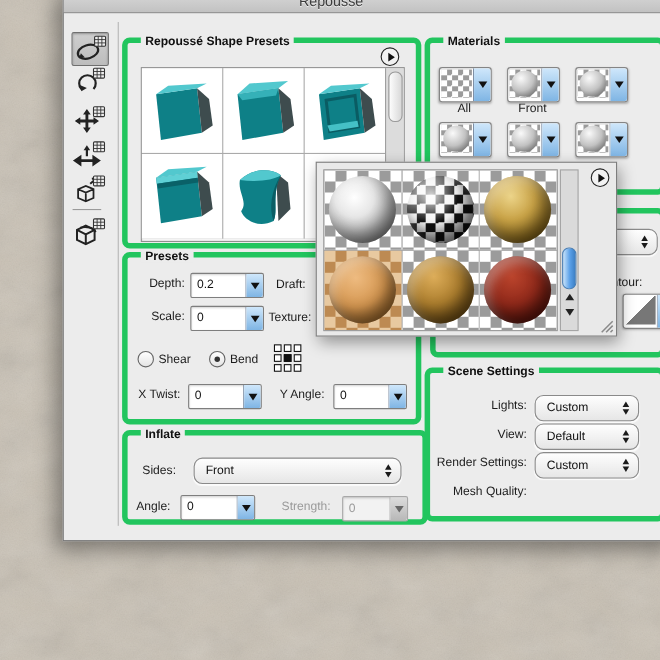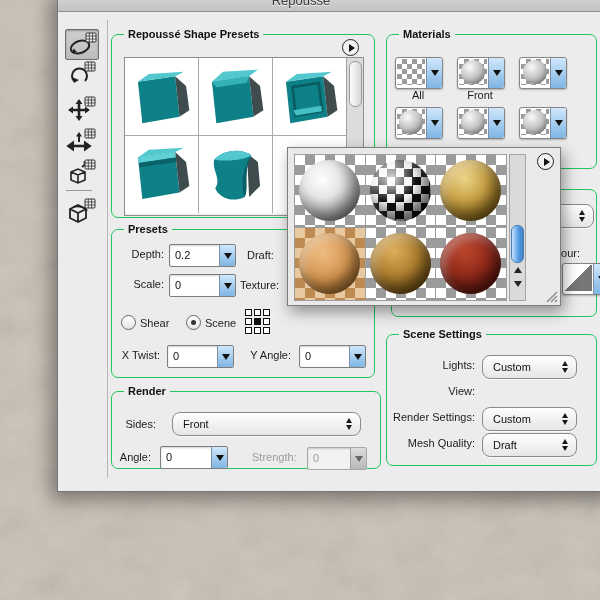--- a/index.html
+++ b/index.html
@@ -13,21 +13,21 @@
     background:linear-gradient(#dedede,#c2c2c2);border-bottom:1px solid #8e8e8e;}
   #title{position:absolute;left:168px;top:0;width:150px;height:23px;line-height:25px;
     text-align:center;font-size:13px;color:#3c3c3c;text-shadow:0 1px 0 rgba(255,255,255,.7);}
   .vsep{position:absolute;left:49px;top:32px;width:1px;height:458px;background:#b5b5b5;}
   
   .tool{position:absolute;left:7px;width:32px;height:29px;display:flex;align-items:center;justify-content:center;}
   .tool.selected{background:linear-gradient(#cfcfcf,#bdbdbd);border:1px solid #6f6f6f;border-radius:2px;
     box-shadow:inset 0 1px 2px rgba(0,0,0,.3);}
   .tooldiv{position:absolute;left:8px;top:202px;width:26px;height:1px;background:#9a9a9a;}
   
-  .group{position:absolute;border:1px solid #22c55e;border-radius:7px;}
+  .group{position:absolute;border:5px solid #22c55e;border-radius:7px;}
   .glabel{position:absolute;top:-7px;left:12px;background:var(--dialog-bg,#ececec);
     padding:0 4px;font-weight:bold;font-size:11px;color:#101010;white-space:nowrap;}
   .lbl{position:absolute;font-size:11px;color:#1c1c1c;white-space:nowrap;}
   .lbl.r{text-align:right;}
   .lbl.dim{color:#9a9a9a;}
   
   .combo{position:absolute;height:21px;background:#fff;border:1px solid #7e7e7e;border-radius:2px;
     box-shadow:inset 0 1px 2px rgba(0,0,0,.18);}
   .combo .val{position:absolute;left:5px;top:0;font-size:11px;line-height:21px;color:#111;}
   .combo .dd{position:absolute;right:0;top:0;bottom:0;width:15px;border-left:1px solid #7e8fa5;
@@ -322,21 +322,21 @@
     <div class="combo" style="left:57px;top:44px;width:65px">
       <span class="val">0</span>
       <span class="dd">
           <span class="tri-dn"></span>
         </span>
     </div>
     <div class="lbl" style="left:128px;top:49px">Texture:</div>
     <div class="radio" style="left:9px;top:85px"></div>
     <div class="lbl" style="left:28px;top:87px">Shear</div>
     <div class="radio on" style="left:74px;top:85px"></div>
-    <div class="lbl" style="left:93px;top:87px">Scene</div>
+    <div class="lbl" style="left:93px;top:87px">Bend</div>
     <div class="refgrid" style="left:133px;top:79px">
       <span></span>
         <span></span>
         <span></span>
         <span></span>
         <span class="c"></span>
         <span></span>
         <span></span>
         <span></span>
         <span></span>
@@ -351,21 +351,21 @@
     <div class="lbl r" style="left:133px;top:119px;width:46px">Y Angle:</div>
     <div class="combo" style="left:187px;top:115px;width:65px">
       <span class="val">0</span>
       <span class="dd">
           <span class="tri-dn"></span>
         </span>
     </div>
   </div>
 
   <div class="group" style="left:53px;top:403px;width:268px;height:76px">
-    <div class="glabel">Render</div>
+    <div class="glabel">Inflate</div>
     <div class="lbl r" style="left:8px;top:26px;width:36px">Sides:</div>
     <div class="popupmenu" style="left:60px;top:20px;width:187px">
       <span class="val">Front</span>
       <span class="stepper">
           <i class="st-up"></i>
           <i class="st-dn"></i>
         </span>
     </div>
     <div class="lbl r" style="left:3px;top:59px;width:36px">Angle:</div>
     <div class="combo" style="left:48px;top:54px;width:66px">
@@ -387,36 +387,36 @@
     <div class="glabel">Scene Settings</div>
     <div class="lbl r" style="left:0;top:24px;width:88px">Lights:</div>
     <div class="popupmenu" style="left:95px;top:20px;width:93px">
       <span class="val">Custom</span>
       <span class="stepper">
           <i class="st-up"></i>
           <i class="st-dn"></i>
         </span>
     </div>
     <div class="lbl r" style="left:0;top:50px;width:88px">View:</div>
+    <div class="popupmenu" style="left:95px;top:46px;width:93px">
+      <span class="val">Default</span>
+      <span class="stepper">
+          <i class="st-up"></i>
+          <i class="st-dn"></i>
+        </span>
+    </div>
     <div class="lbl r" style="left:0;top:76px;width:88px">Render Settings:</div>
     <div class="popupmenu" style="left:95px;top:72px;width:93px">
       <span class="val">Custom</span>
       <span class="stepper">
           <i class="st-up"></i>
           <i class="st-dn"></i>
         </span>
     </div>
     <div class="lbl r" style="left:0;top:102px;width:88px">Mesh Quality:</div>
-    <div class="popupmenu" style="left:95px;top:98px;width:93px">
-      <span class="val">Draft</span>
-      <span class="stepper">
-          <i class="st-up"></i>
-          <i class="st-dn"></i>
-        </span>
-    </div>
   </div>
 </div>
 
 <div id="picker">
   <div class="flyout" style="left:249px;top:5px">
       <i></i>
     </div>
   <div id="pickgrid">
     <div class="mcell">
         <div class="sphere sph-white"></div>

